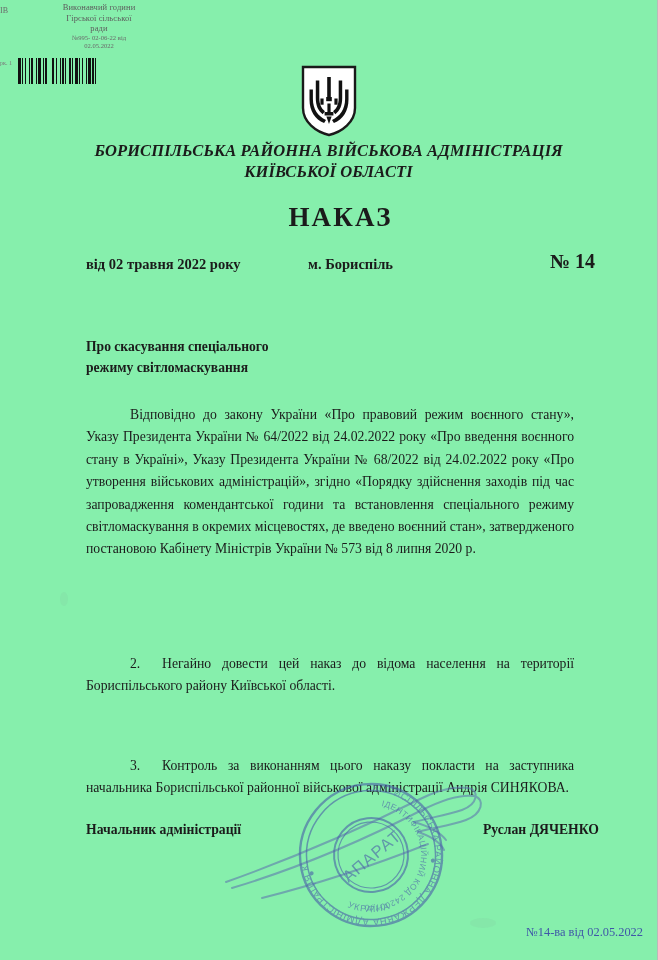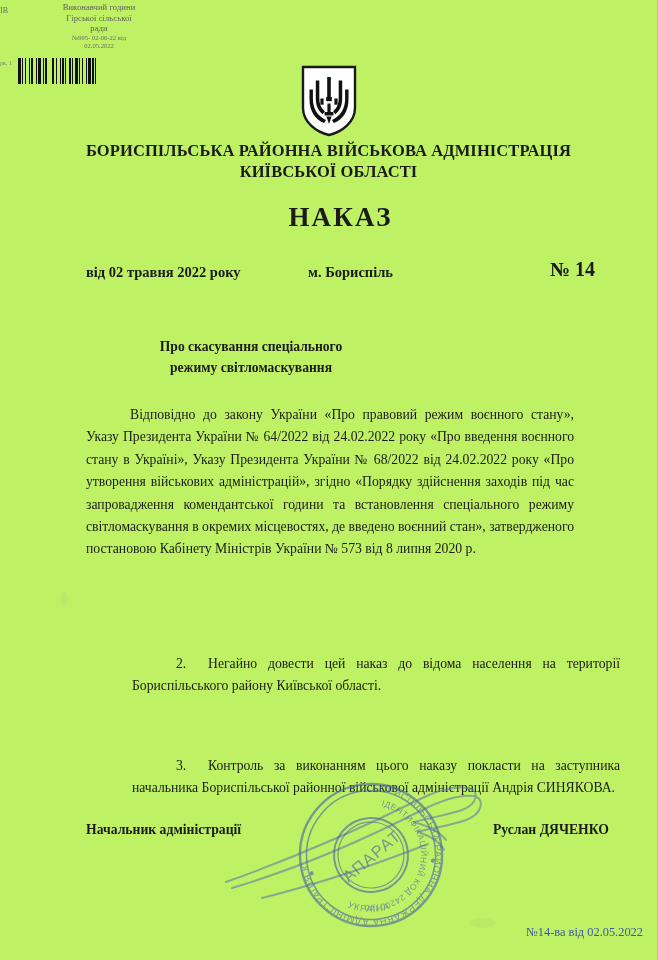--- a/index.html
+++ b/index.html
@@ -5,27 +5,26 @@
 <style>
   html, body {
     margin: 0;
     padding: 0;
     background: #ffffff;
   }
   .page {
     position: relative;
     width: 658px;
     height: 960px;
-    background: #bef264;
+    background: #86efac;
     overflow: hidden;
     font-family: "Liberation Serif", "DejaVu Serif", serif;
     color: #1b1b1b;
     border-right: 1px solid #b9b9b9;
     box-sizing: border-box;
-    padding-left: 46px;
   }
 
   
   .reg-stamp {
     position: absolute;
     left: 14px;
     top: 2px;
     width: 170px;
     text-align: center;
     color: #5d5d5d;
@@ -93,60 +92,61 @@
   .org-head {
     position: absolute;
     left: 40px;
     right: 40px;
     top: 140px;
     text-align: center;
     font-weight: bold;
     font-size: 16.5px;
     line-height: 21px;
     letter-spacing: 0.1px;
+    font-style: italic;
   }
   .org-head .l2 { display: block; }
 
   
   .doc-type {
     position: absolute;
     left: 0; right: 0;
     top: 202px;
     text-align: center;
     font-weight: bold;
     font-size: 27px;
     letter-spacing: 2.2px;
     margin-left: 24px;
   }
 
   
   .meta-row {
     position: absolute;
     left: 86px;
     right: 40px;
-    top: 262px;
+    top: 254px;
     height: 26px;
     font-size: 14.5px;
     font-weight: bold;
   }
   .meta-row .m-date { position: absolute; left: 0; top: 2px; }
   .meta-row .m-city { position: absolute; left: 222px; top: 2px; }
   .meta-row .m-num  { position: absolute; right: 22px; top: -4px; font-size: 20px; }
 
   
   .subject {
     position: absolute;
     left: 86px;
     top: 336px;
     width: 330px;
     font-size: 13.6px;
     line-height: 21px;
     font-weight: bold;
   }
-  .subject span { display: block; text-align: center; }
+  .subject span { display: block; }
 
   
   .body-block {
     position: absolute;
     left: 86px;
     width: 488px;
     font-size: 13.7px;
     line-height: 22.4px;
     text-align: justify;
     text-justify: inter-word;
@@ -167,21 +167,21 @@
   .sign-row {
     position: absolute;
     left: 86px;
     right: 40px;
     top: 822px;
     font-size: 13.7px;
     font-weight: bold;
     height: 20px;
   }
   .sign-row .s-title { position: absolute; left: 0; top: 0; }
-  .sign-row .s-name { position: absolute; right: 8px; top: 0; }
+  .sign-row .s-name { position: absolute; right: 18px; top: 0; }
 
   
   .seal {
     position: absolute;
     left: 288px;
     top: 772px;
     width: 166px;
     height: 166px;
     opacity: 0.62;
     transform: rotate(-6deg);

